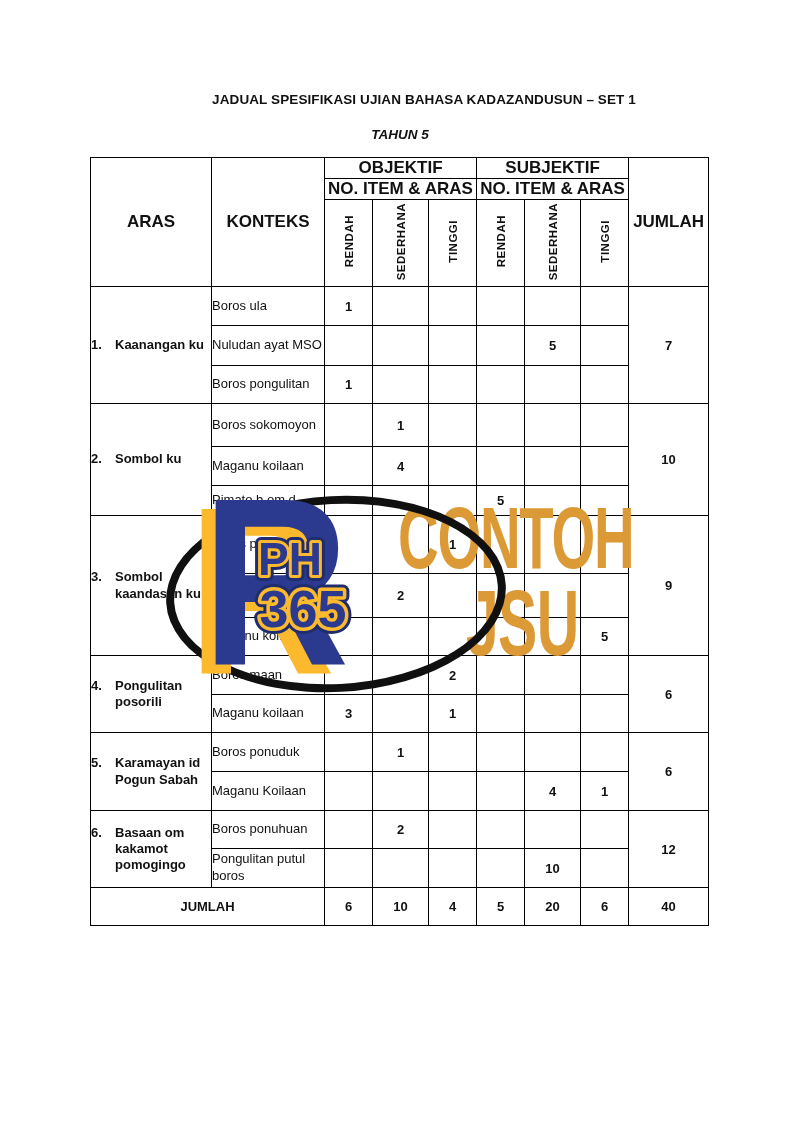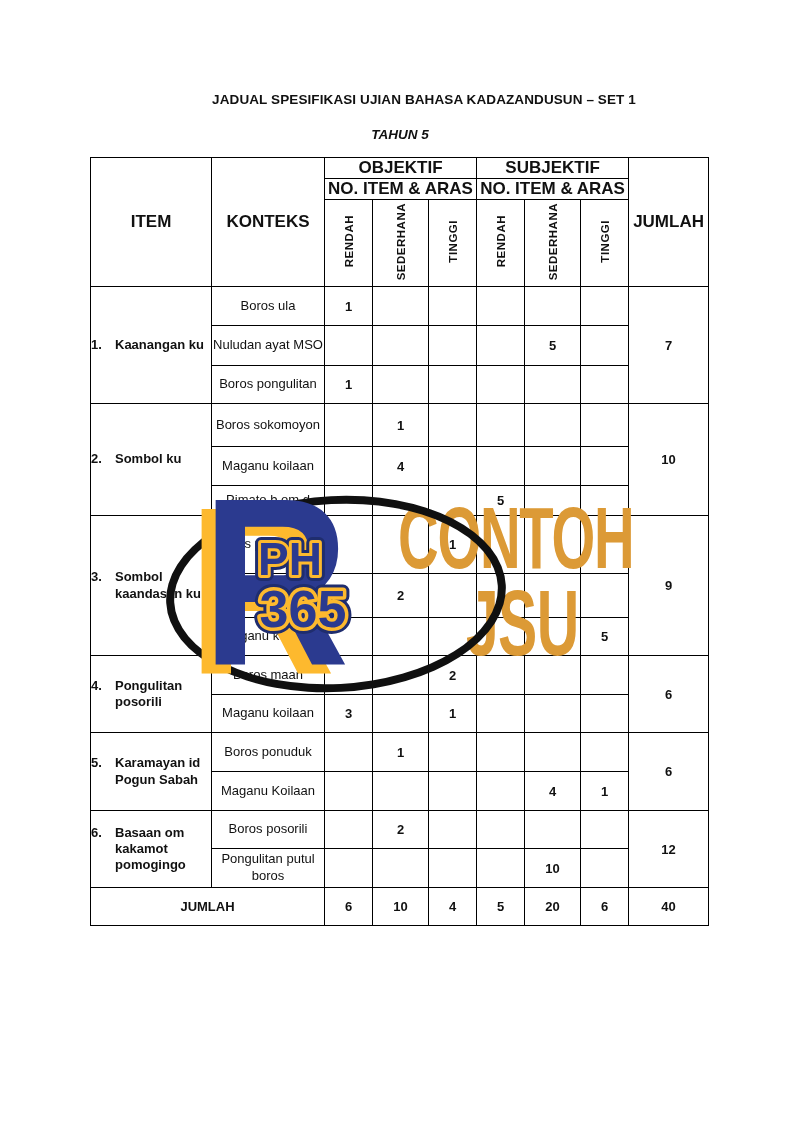--- a/index.html
+++ b/index.html
@@ -18,21 +18,21 @@
   table.jsu td{border:1.5px solid #000;padding:0;vertical-align:middle;
     overflow:hidden;}
   .hcell{font-weight:bold;text-align:center;font-size:17px;}
   .vlabel{text-align:center;vertical-align:middle;}
   .vlabel span{writing-mode:vertical-rl;transform:rotate(180deg);
     display:inline-block;font-weight:bold;font-size:11.5px;letter-spacing:.5px;}
   td.unit{vertical-align:top;padding:4px 4px 0 6px;font-weight:bold;}
   .unitwrap{display:flex;line-height:1.25;}
   .uno{width:24px;flex:0 0 24px;}
   .uname{flex:1;}
-  td.kon{padding:2px 4px 2px 8px;line-height:1.3;text-align:center;}
+  td.kon{padding:2px 4px 2px 8px;line-height:1.3;}
   td.num{text-align:center;font-weight:bold;}
   td.jum{text-align:center;font-weight:bold;}
   tr.totalrow td{font-weight:bold;text-align:center;}
 
   
   .stamp{position:absolute;font-weight:bold;line-height:1;color:#DC9A36;
     transform-origin:0 0;white-space:nowrap;}
   .stamp.l1{left:398px;top:494px;font-size:88px;transform:scaleX(0.64);
     letter-spacing:-2px;}
   .stamp.l2{left:466px;top:577px;font-size:92px;transform:scaleX(0.64);
@@ -64,21 +64,21 @@
         <col style="width:56px">
         <col style="width:48px">
       <col style="width:48px">
         <col style="width:56px">
         <col style="width:48px">
       <col style="width:80px">
     </colgroup>
 
     <tbody>
         <tr style="height:20px">
-      <td class="hcell" rowspan="3">ITEM</td>
+      <td class="hcell" rowspan="3">ARAS</td>
       <td class="hcell" rowspan="3">KONTEKS</td>
       <td class="hcell" colspan="3">OBJEKTIF</td>
       <td class="hcell" colspan="3">SUBJEKTIF</td>
       <td class="hcell" rowspan="3">JUMLAH</td>
     </tr>
     <tr style="height:19px">
       <td class="hcell" colspan="3">NO. ITEM &amp; ARAS</td>
       <td class="hcell" colspan="3">NO. ITEM &amp; ARAS</td>
     </tr>
     <tr style="height:87px">
@@ -247,21 +247,21 @@
       <td class="num">1</td>
     </tr>
 
     <tr style="height:38px">
       <td class="unit" rowspan="2">
             <div class="unitwrap">
               <span class="uno">6.</span>
               <span class="uname">Basaan om kakamot pomogingo</span>
             </div>
           </td>
-      <td class="kon">Boros posorili</td>
+      <td class="kon">Boros ponuhuan</td>
       <td class="num"></td>
       <td class="num">2</td>
       <td class="num"></td>
       <td class="num"></td>
       <td class="num"></td>
       <td class="num"></td>
       <td class="jum" rowspan="2">12</td>
     </tr>
     <tr style="height:39px">
       <td class="kon">Pongulitan putul boros</td>

